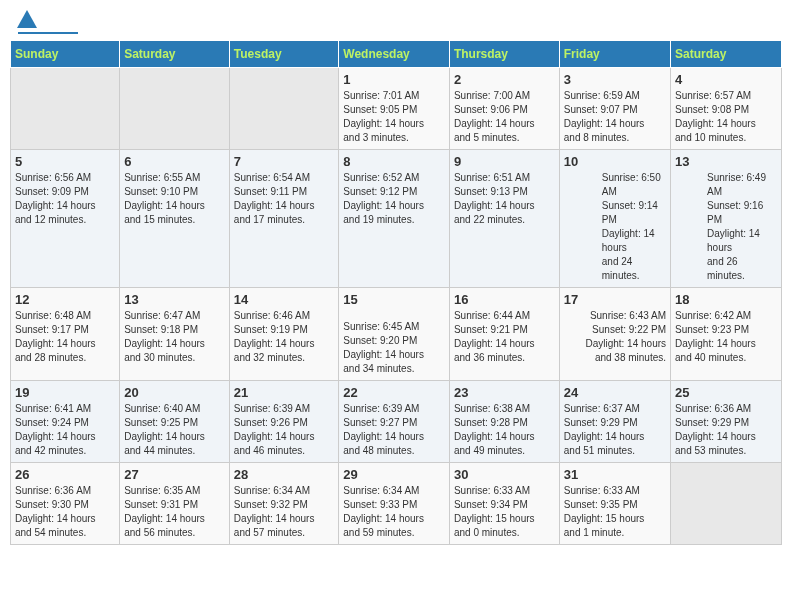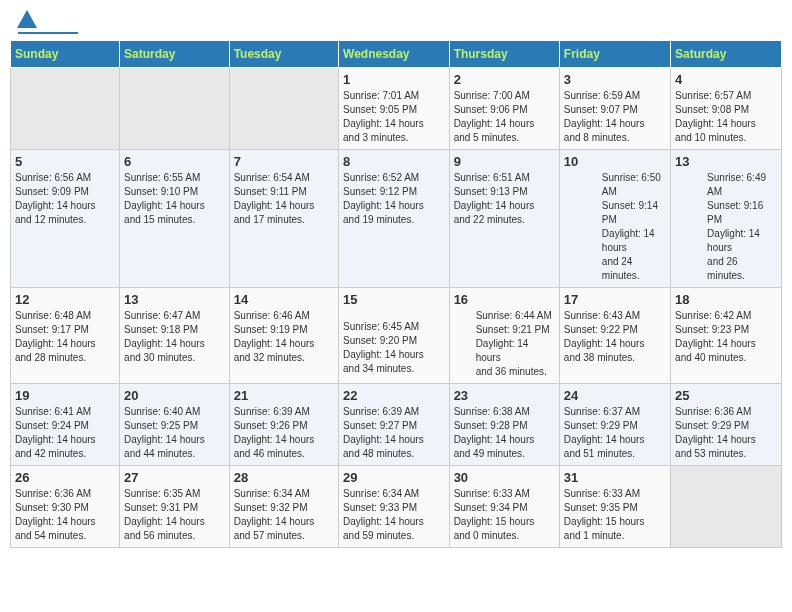--- a/index.html
+++ b/index.html
@@ -240,28 +240,28 @@
         </td>
         <td>
           <span class="day-num">15</span>
           <div class="day-info" style="white-space: pre-line; margin-top: 13px;">Sunrise: 6:45 AM
 Sunset: 9:20 PM
 Daylight: 14 hours
 and 34 minutes.</div>
         </td>
         <td>
           <span class="day-num">16</span>
-          <div class="day-info" style="white-space: pre-line; margin-left: 22px;">Sunrise: 6:44 AM
+          <div class="day-info" style="white-space: pre-line;">Sunrise: 6:44 AM
 Sunset: 9:21 PM
 Daylight: 14 hours
 and 36 minutes.</div>
         </td>
         <td>
           <span class="day-num">17</span>
-          <div class="day-info" style="white-space: pre-line;">Sunrise: 6:43 AM
+          <div class="day-info" style="white-space: pre-line; text-align: right;">Sunrise: 6:43 AM
 Sunset: 9:22 PM
 Daylight: 14 hours
 and 38 minutes.</div>
         </td>
         <td>
           <span class="day-num">18</span>
           <div class="day-info" style="white-space: pre-line;">Sunrise: 6:42 AM
 Sunset: 9:23 PM
 Daylight: 14 hours
 and 40 minutes.</div>

